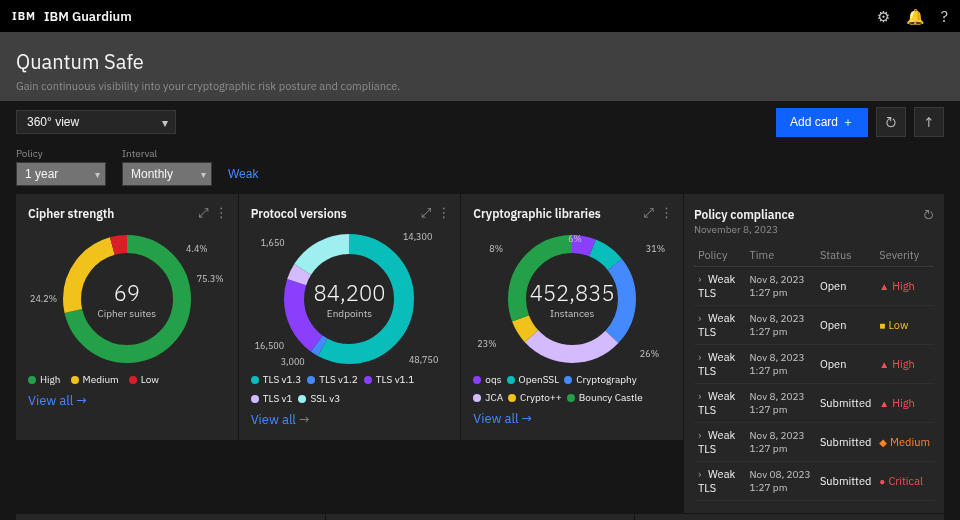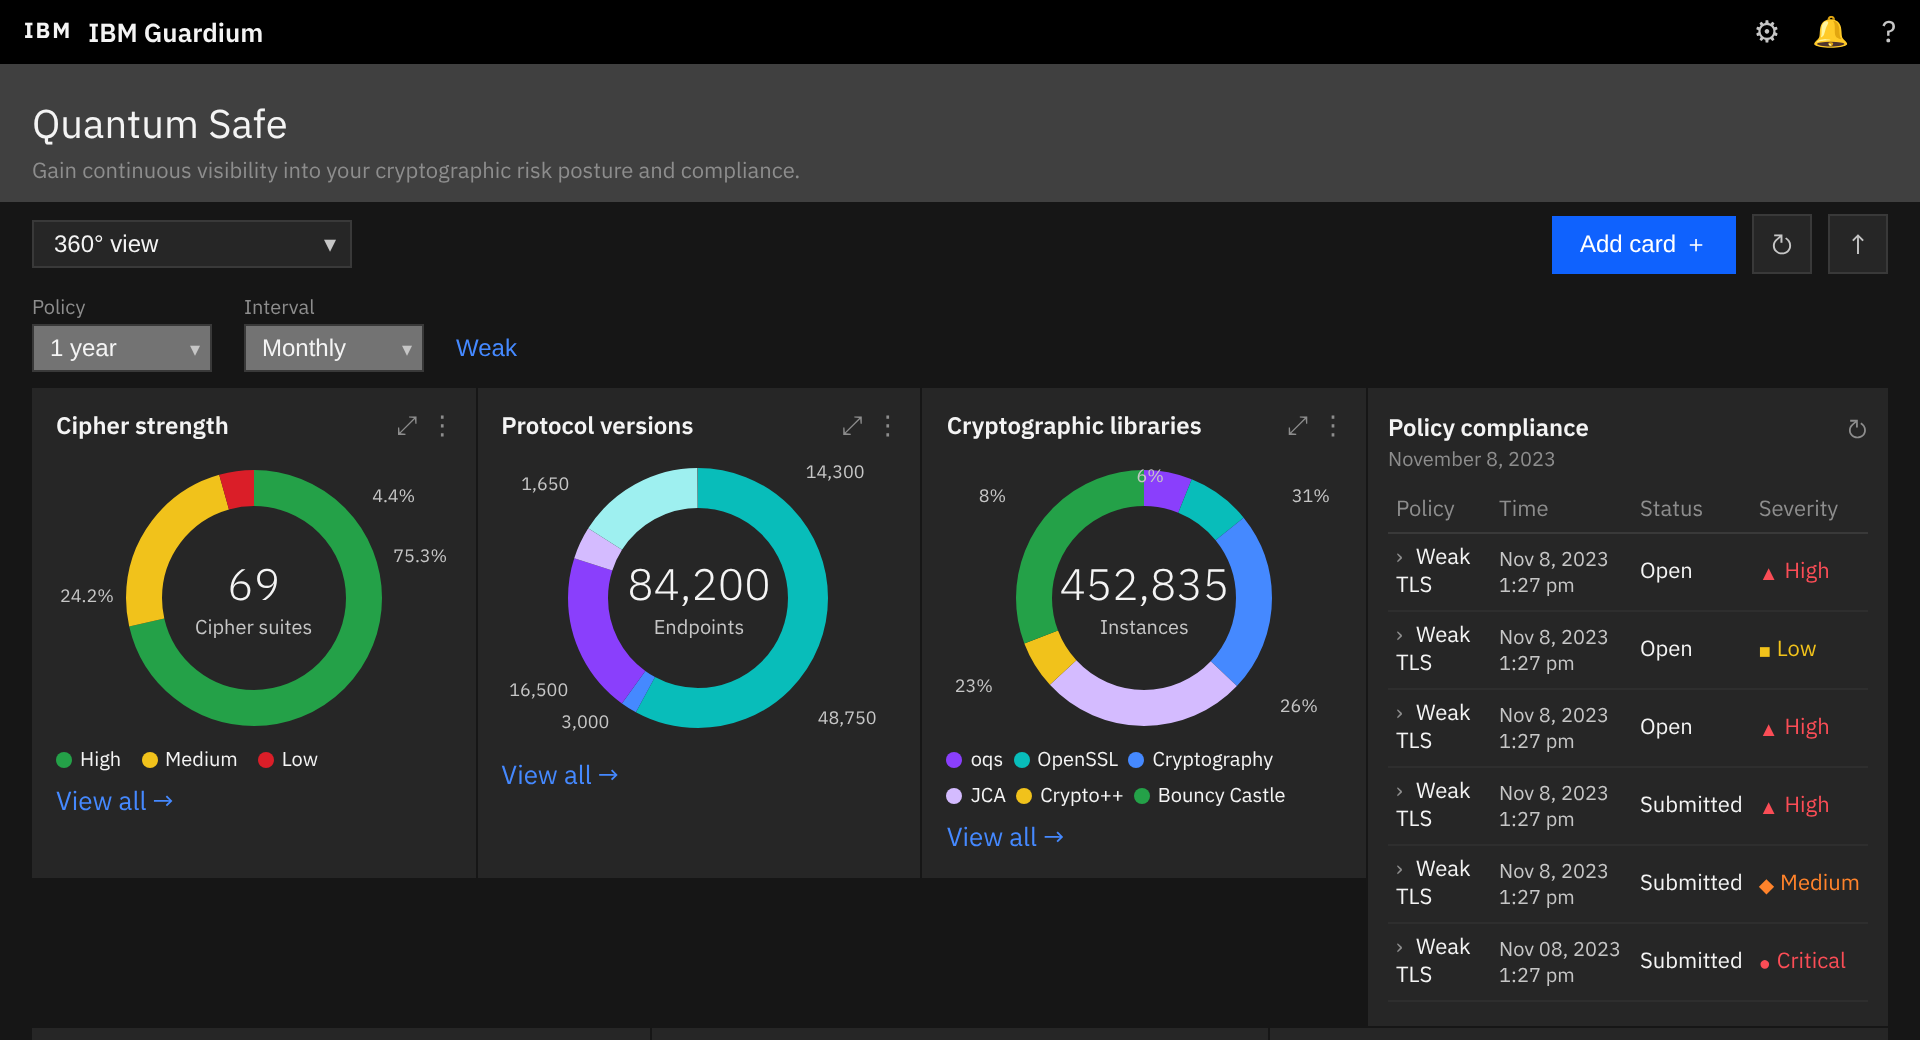--- a/index.html
+++ b/index.html
@@ -281,20 +281,42 @@
 
         <circle cx="70" cy="70" r="55" fill="none" stroke="#d4bbff" stroke-width="20" stroke-dasharray="14 378" stroke-dashoffset="-276" transform="rotate(-90 70 70)"></circle>
 
         <circle cx="70" cy="70" r="55" fill="none" stroke="#9ef0f0" stroke-width="20" stroke-dasharray="55 337" stroke-dashoffset="-290" transform="rotate(-90 70 70)"></circle>
       </svg>
       <div class="donut-label">
         <div class="donut-num">84,200</div>
         <div class="donut-sub">Endpoints</div>
       </div>
     </div>
+    <div class="legend" style="flex-wrap:wrap; gap:6px;">
+      <div class="legend-item">
+        <div class="legend-dot" style="background:#08bdba;"></div>
+        <span>TLS v1.3</span>
+      </div>
+      <div class="legend-item">
+        <div class="legend-dot" style="background:#4589ff;"></div>
+        <span>TLS v1.2</span>
+      </div>
+      <div class="legend-item">
+        <div class="legend-dot" style="background:#8a3ffc;"></div>
+        <span>TLS v1.1</span>
+      </div>
+      <div class="legend-item">
+        <div class="legend-dot" style="background:#d4bbff;"></div>
+        <span>TLS v1</span>
+      </div>
+      <div class="legend-item">
+        <div class="legend-dot" style="background:#9ef0f0;"></div>
+        <span>SSL v3</span>
+      </div>
+    </div>
     <div class="viewall">
       <span>View all</span>
       <span>→</span>
     </div>
   </div>
 
   <div class="card">
     <div class="card-title">Cryptographic libraries</div>
     <div class="card-actions">
       <span class="card-action-icon">⤢</span>

